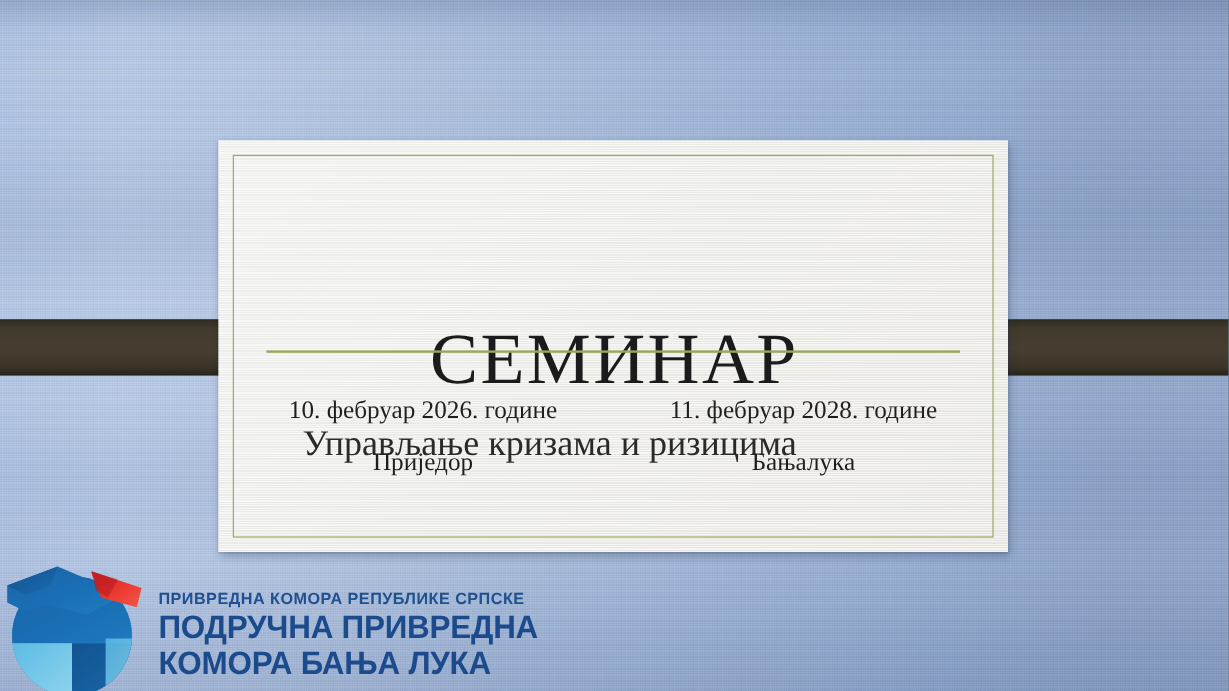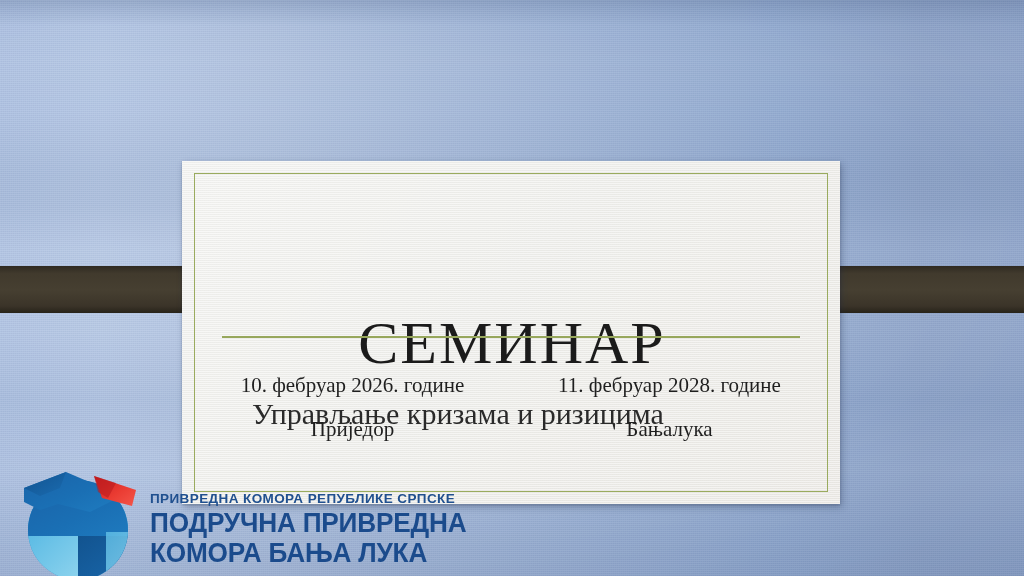--- a/index.html
+++ b/index.html
@@ -118,21 +118,20 @@
     position: absolute;
     left: 182px;
     top: 117px;
     width: 658px;
     height: 343px;
     background:
       linear-gradient(135deg, #f4f4f2 0%, #efefec 45%, #eceae6 100%);
     box-shadow:
       2px 3px 7px rgba(25,40,70,0.30),
       0 1px 2px rgba(25,40,70,0.22);
-    margin-top: 44px;
   }
   .card-noise {
     position: absolute;
     inset: 0;
     background-image:
       repeating-linear-gradient(
         to bottom,
         rgba(255,255,255,0.40) 0px,
         rgba(255,255,255,0.40) 1px,
         rgba(150,150,140,0.055) 1px,
@@ -218,21 +217,20 @@
     margin-top: 20px;
   }
 
   
   .logo {
     position: absolute;
     left: 0;
     bottom: 0;
     width: 470px;
     height: 120px;
-    margin-left: 18px;
   }
   .logo-mark {
     position: absolute;
     left: 2px;
     bottom: -8px;
     width: 126px;
     height: 126px;
   }
   .logo-text {
     position: absolute;

